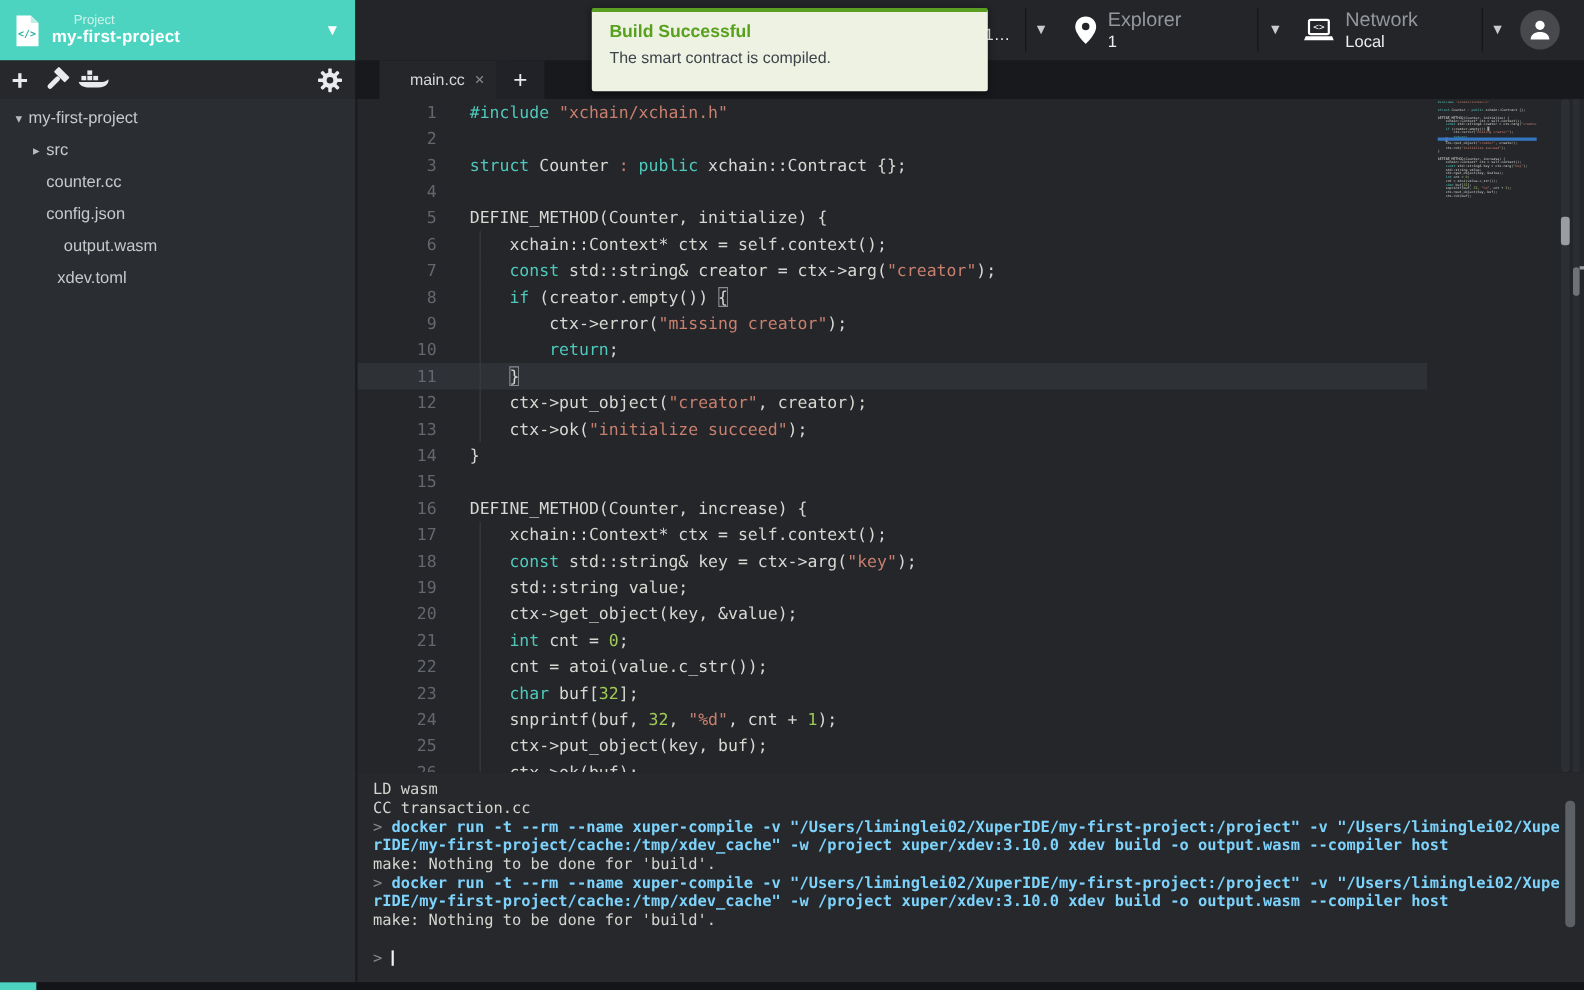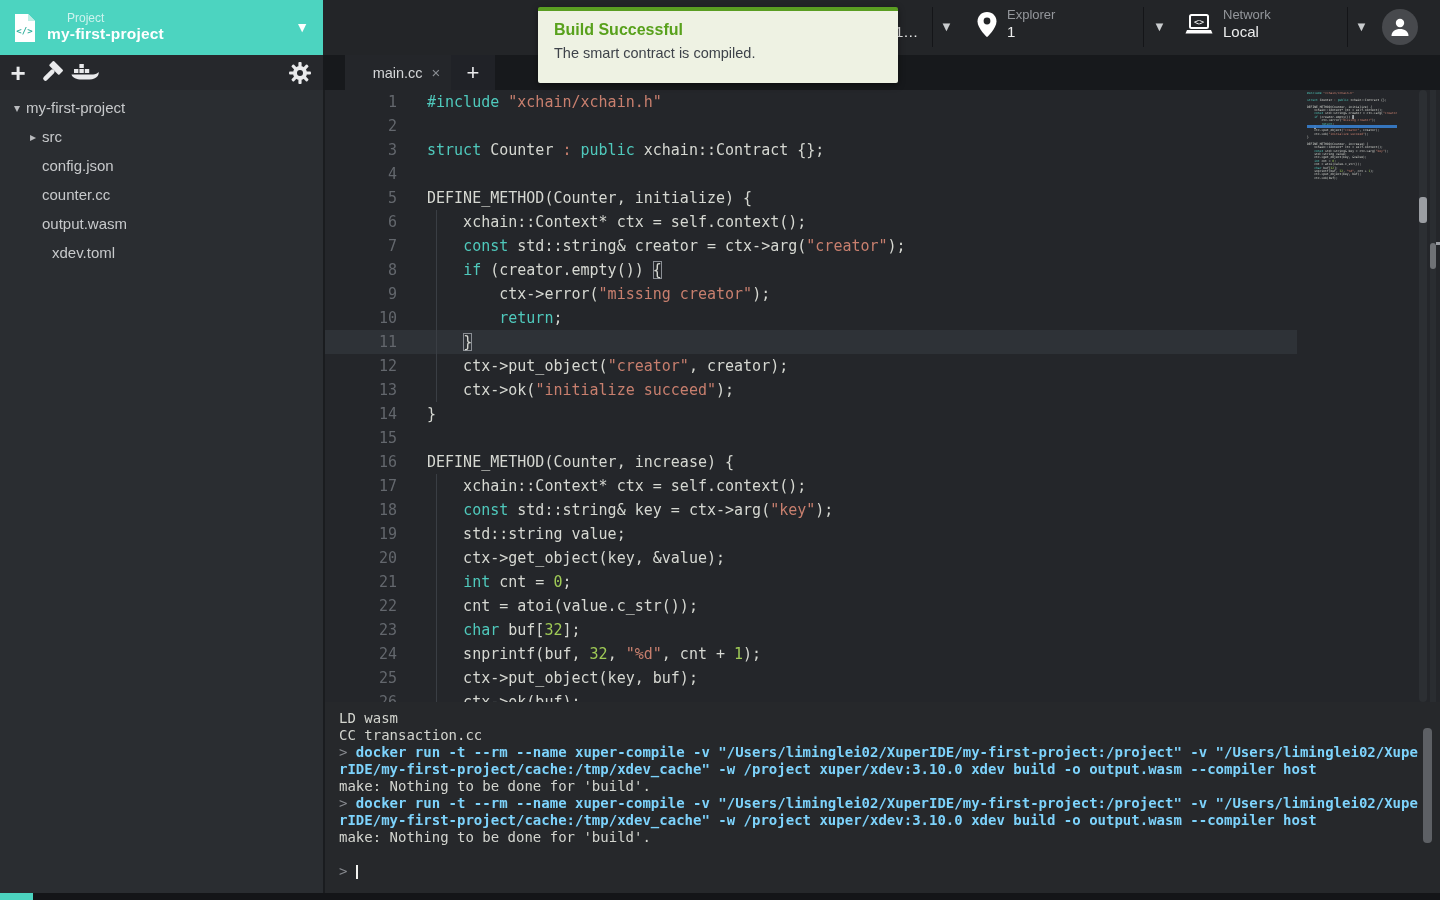--- a/index.html
+++ b/index.html
@@ -14,21 +14,21 @@
   .ph-label { font-size:12px; color:rgba(255,255,255,.72);margin-left:20px; }
   .ph-name { font-size:15.5px; color:#fff; font-weight:bold; letter-spacing:.2px;}
   .ph-chevron { position:absolute; right:14px; top:19px; color:#fff; font-size:14px; }
 
   
   .topbar { position:absolute; left:323px; top:0; width:1117px; height:55px; background:#232528; }
   .tb-divider { position:absolute; top:7px; width:1px; height:40px; background:#141518; }
   .tb-chevron { position:absolute; top:19px; color:#c9ccce; font-size:13px; }
   .tb-section { position:absolute; top:7px; display:flex; align-items:center; }
   .tb-labels { line-height:1.25; margin-left:9px; }
-  .tb-label { font-size:13px; color:#94979c; }
+  .tb-label { font-size:18px; color:#94979c; }
   .tb-value { font-size:15px; color:#eceded; }
   .tb-account { position:absolute; left:572px; top:23px; font-size:15px; color:#eceded; }
   .avatar { position:absolute; left:1059px; top:9px; width:36px; height:36px; border-radius:50%;
     background:#47494d; display:flex; align-items:center; justify-content:center; }
 
   
   .notification { position:absolute; left:538px; top:7px; width:360px; height:76px; z-index:60;
     background:#eef2e3; border-top:4px solid #5a9e22; border-radius:2px;
     box-shadow:0 2px 7px rgba(0,0,0,.45); padding:10px 16px 0 16px; }
   .notif-title { font-size:16px; font-weight:bold; color:#58a11c; }
@@ -216,27 +216,27 @@
     <div class="tree-row" style="padding-left: 8px;">
       <span class="tree-arrow">▾</span>
       <span class="tree-label">my-first-project</span>
     </div>
     <div class="tree-row" style="padding-left: 24px;">
       <span class="tree-arrow">▸</span>
       <span class="tree-label">src</span>
     </div>
     <div class="tree-row" style="padding-left: 24px;">
       <span class="tree-arrow"></span>
-      <span class="tree-label">config.json</span>
+      <span class="tree-label">counter.cc</span>
     </div>
     <div class="tree-row" style="padding-left: 24px;">
       <span class="tree-arrow"></span>
-      <span class="tree-label">counter.cc</span>
-    </div>
-    <div class="tree-row" style="padding-left: 24px;">
+      <span class="tree-label">config.json</span>
+    </div>
+    <div class="tree-row" style="padding-left: 40px;">
       <span class="tree-arrow"></span>
       <span class="tree-label">output.wasm</span>
     </div>
     <div class="tree-row" style="padding-left: 34px;">
       <span class="tree-arrow"></span>
       <span class="tree-label">xdev.toml</span>
     </div>
   </div>
 
 <div class="editor">

